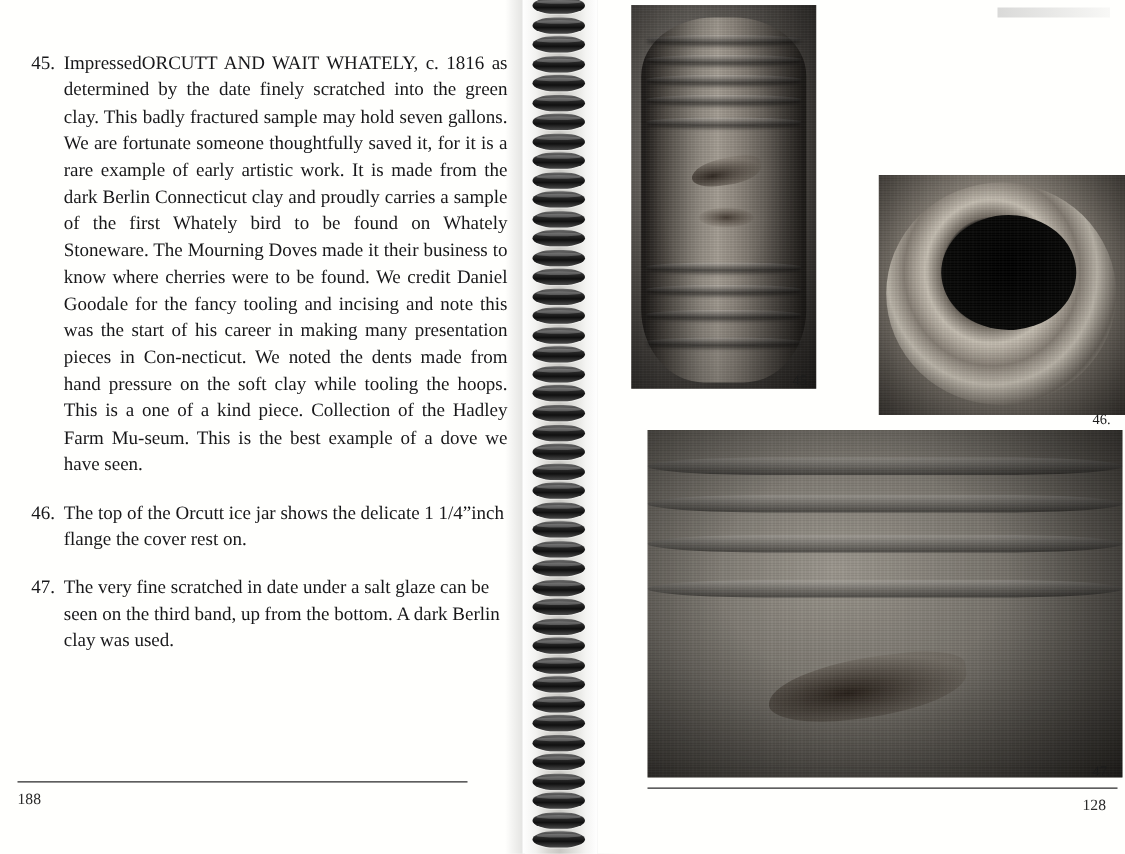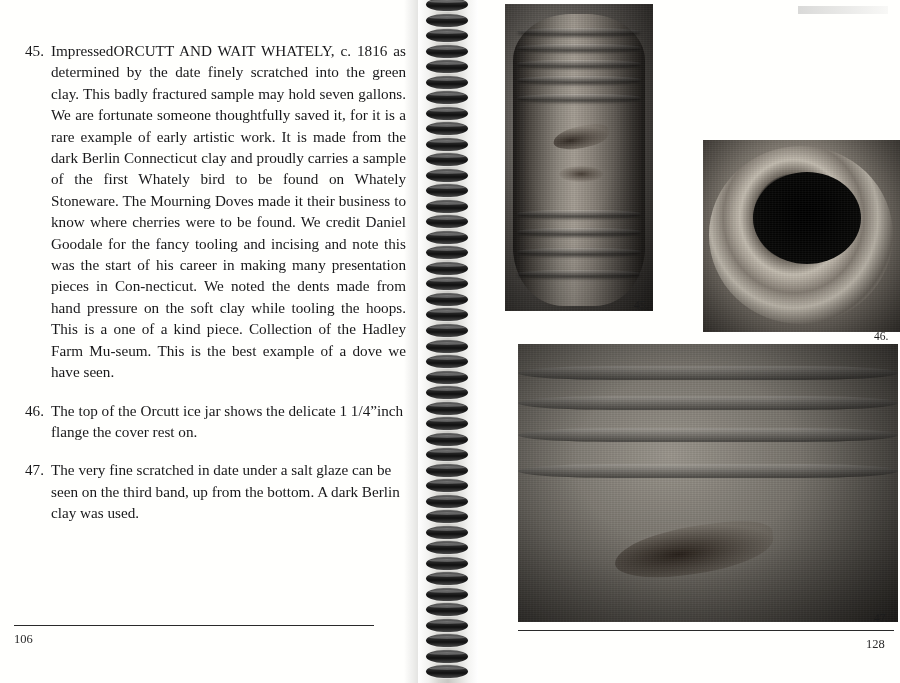--- a/index.html
+++ b/index.html
@@ -321,21 +321,21 @@
         <div class="entry-num">46.</div>
         <div class="entry-text tight">The top of the Orcutt ice jar shows the delicate 1 1/4”inch flange the cover rest on.</div>
       </div>
       <div class="entry">
         <div class="entry-num">47.</div>
         <div class="entry-text tight">The very fine scratched in date under a salt glaze can be seen on the third band, up from the bottom. A dark Berlin clay was used.</div>
       </div>
     </div>
 
     <div class="rule-left"></div>
-    <div class="folio-left">106</div>
+    <div class="folio-left">188</div>
   </div>
 
   <div class="gutter-shadow-left"></div>
 
   <div class="binding">
       <div class="coil" style="top: -2px;"></div>
       <div class="coil" style="top: 13.5227px;"></div>
       <div class="coil" style="top: 29.0455px;"></div>
       <div class="coil" style="top: 44.5682px;"></div>
       <div class="coil" style="top: 60.0909px;"></div>

